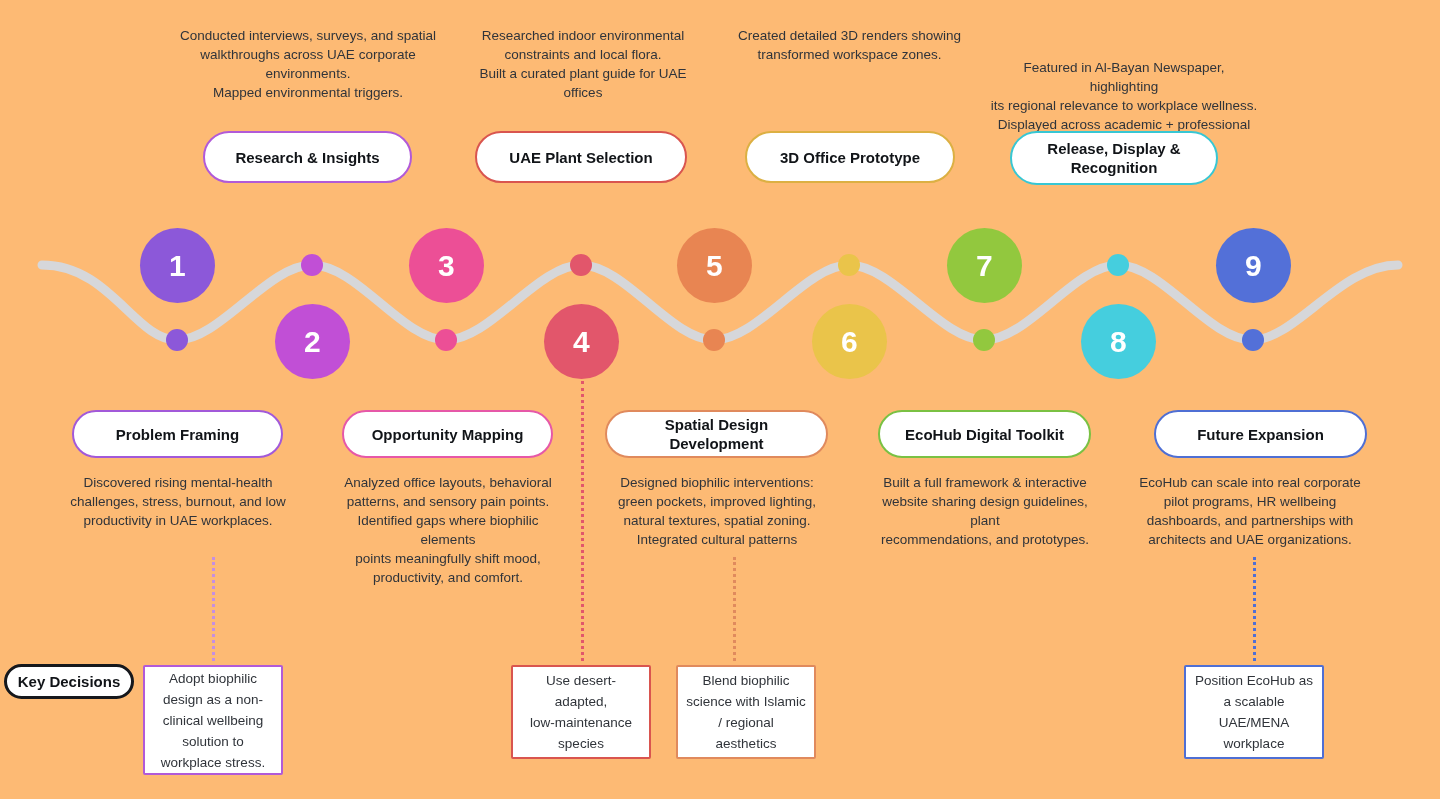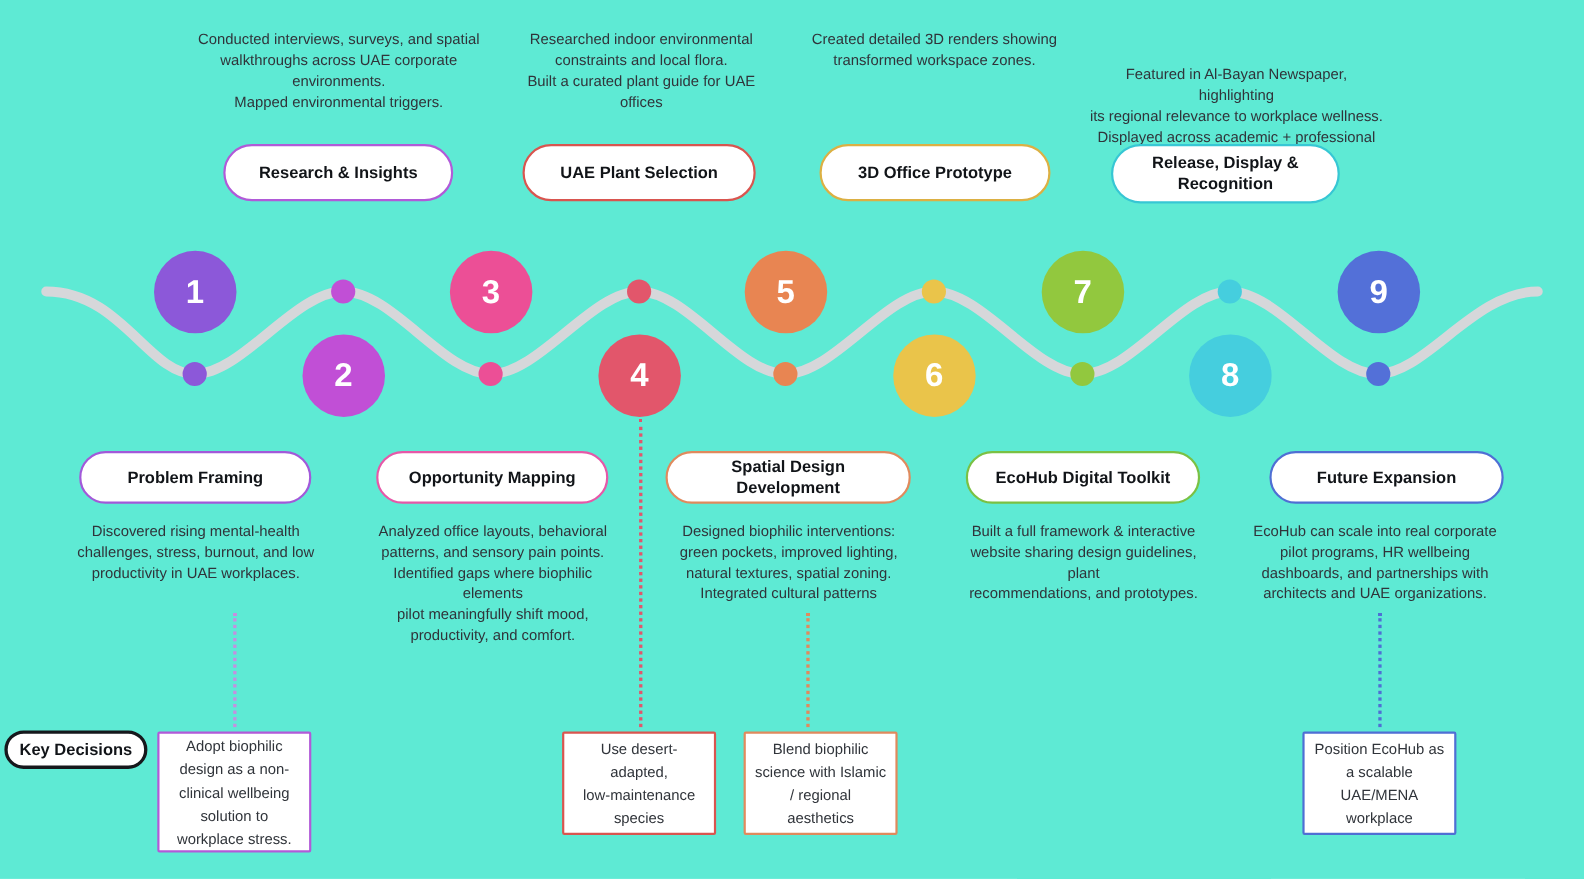--- a/index.html
+++ b/index.html
@@ -9,21 +9,21 @@
   }
   body {
     font-family: "Liberation Sans", sans-serif;
     color: #222222;
     -webkit-font-smoothing: antialiased;
   }
   #canvas {
     position: relative;
     width: 1440px;
     height: 799px;
-    background: #5eead4;
+    background: #fdba74;
     overflow: hidden;
   }
 
   
   .top-note {
     position: absolute;
     text-align: center;
     font-size: 13.5px;
     line-height: 19px;
     color: #30343a;
@@ -231,21 +231,21 @@
   <div class="stage-desc" style="left:62px; top:473px; width:232px;">
     <div>Discovered rising mental-health</div>
     <div>challenges, stress, burnout, and low</div>
     <div>productivity in UAE workplaces.</div>
   </div>
 
   <div class="stage-desc" style="left:330px; top:473px; width:236px;">
     <div>Analyzed office layouts, behavioral</div>
     <div>patterns, and sensory pain points.</div>
     <div>Identified gaps where biophilic elements</div>
-    <div>pilot meaningfully shift mood,</div>
+    <div>points meaningfully shift mood,</div>
     <div>productivity, and comfort.</div>
   </div>
 
   <div class="stage-desc" style="left:604px; top:473px; width:226px;">
     <div>Designed biophilic interventions:</div>
     <div>green pockets, improved lighting,</div>
     <div>natural textures, spatial zoning.</div>
     <div>Integrated cultural patterns</div>
   </div>
 

